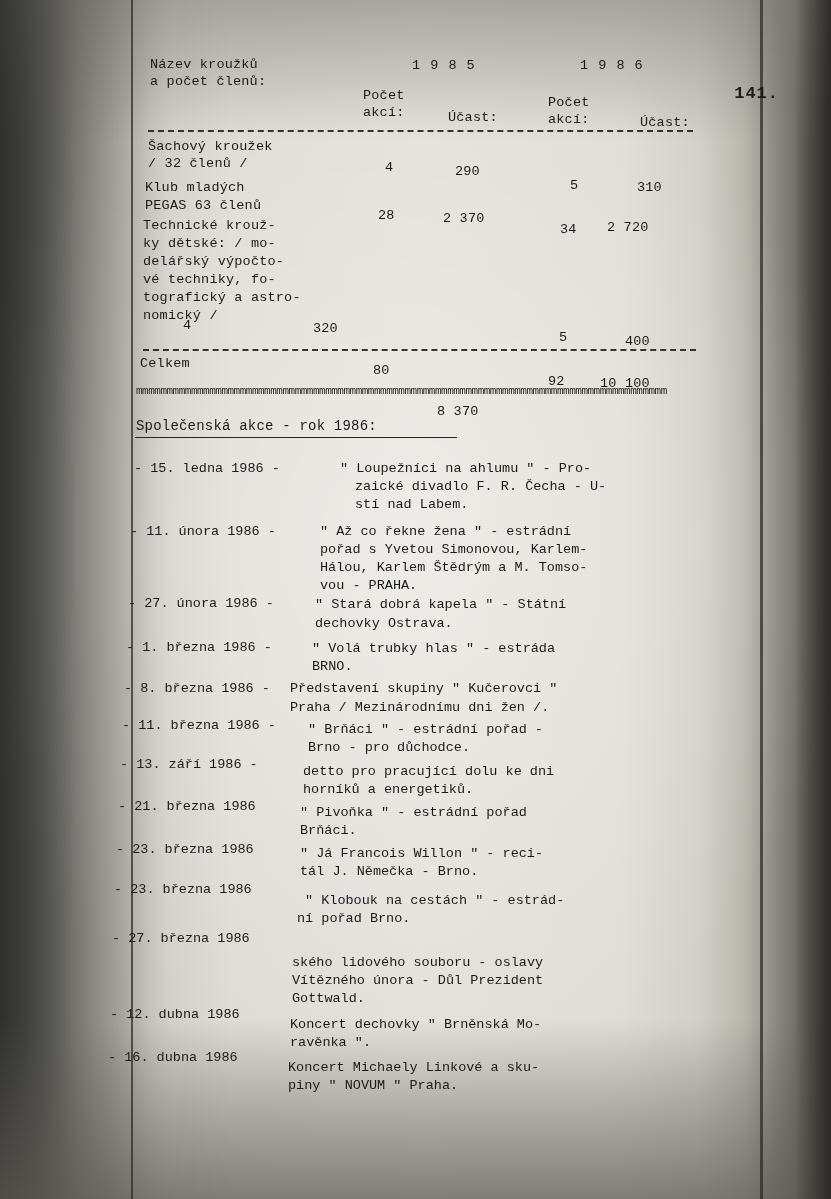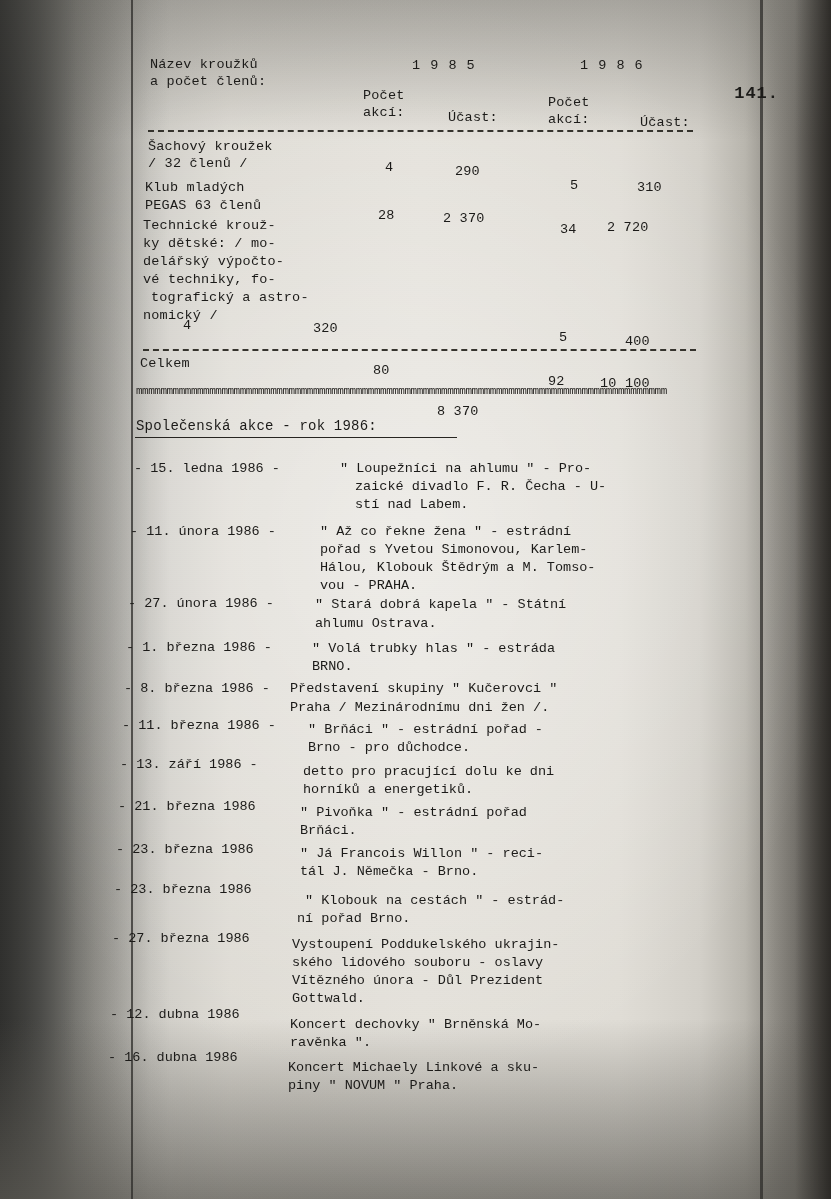--- a/index.html
+++ b/index.html
@@ -149,21 +149,21 @@
     <div class="t" style="left:145px; top:198px;">PEGAS 63 členů</div>
     <div class="t" style="left:378px; top:208px;">28</div>
     <div class="t" style="left:443px; top:211px;">2 370</div>
     <div class="t" style="left:560px; top:222px;">34</div>
     <div class="t" style="left:607px; top:220px;">2 720</div>
 
     <div class="t" style="left:143px; top:218px;">Technické krouž-</div>
     <div class="t" style="left:143px; top:236px;">ky dětské: / mo-</div>
     <div class="t" style="left:143px; top:254px;">delářský výpočto-</div>
     <div class="t" style="left:143px; top:272px;">vé techniky, fo-</div>
-    <div class="t" style="left:151px; top:290px;">tografický a astro-</div>
+    <div class="t" style="left:143px; top:290px;">tografický a astro-</div>
     <div class="t" style="left:143px; top:308px;">nomický /</div>
     <div class="t" style="left:183px; top:318px;">4</div>
     <div class="t" style="left:313px; top:321px;">320</div>
     <div class="t" style="left:559px; top:330px;">5</div>
     <div class="t" style="left:625px; top:334px;">400</div>
 
     <div class="rule" style="left:143px; top:349px; width:553px;"></div>
 
     <div class="t" style="left:140px; top:356px;">Celkem</div>
     <div class="t" style="left:373px; top:363px;">80</div>
@@ -177,26 +177,26 @@
     <div class="heading-underline" style="left:135px; top:437px; width:322px;"></div>
 
     <div class="ev-date" style="left:134px; top:461px;">- 15. ledna 1986 -</div>
     <div class="ev-text" style="left:340px; top:461px;">" Loupežníci na ahlumu " - Pro-</div>
     <div class="ev-text" style="left:355px; top:479px;">zaické divadlo F. R. Čecha - U-</div>
     <div class="ev-text" style="left:355px; top:497px;">stí nad Labem.</div>
 
     <div class="ev-date" style="left:130px; top:524px;">- 11. února 1986 -</div>
     <div class="ev-text" style="left:320px; top:524px;">" Až co řekne žena " - estrádní</div>
     <div class="ev-text" style="left:320px; top:542px;">pořad s Yvetou Simonovou, Karlem-</div>
-    <div class="ev-text" style="left:320px; top:560px;">Hálou, Klobouk Štědrým a M. Tomso-</div>
+    <div class="ev-text" style="left:320px; top:560px;">Hálou, Karlem Štědrým a M. Tomso-</div>
     <div class="ev-text" style="left:320px; top:578px;">vou - PRAHA.</div>
 
     <div class="ev-date" style="left:128px; top:596px;">- 27. února 1986 -</div>
     <div class="ev-text" style="left:315px; top:597px;">" Stará dobrá kapela " - Státní</div>
-    <div class="ev-text" style="left:315px; top:616px;">ahlumu Ostrava.</div>
+    <div class="ev-text" style="left:315px; top:616px;">dechovky Ostrava.</div>
 
     <div class="ev-date" style="left:126px; top:640px;">- 1. března 1986 -</div>
     <div class="ev-text" style="left:312px; top:641px;">" Volá trubky hlas " - estráda</div>
     <div class="ev-text" style="left:312px; top:659px;">BRNO.</div>
 
     <div class="ev-date" style="left:124px; top:681px;">- 8. března 1986 -</div>
     <div class="ev-text" style="left:290px; top:681px;">Představení skupiny " Kučerovci "</div>
     <div class="ev-text" style="left:290px; top:700px;">Praha / Mezinárodnímu dni žen /.</div>
 
     <div class="ev-date" style="left:122px; top:718px;">- 11. března 1986 -</div>
@@ -213,21 +213,20 @@
 
     <div class="ev-date" style="left:116px; top:842px;">- 23. března 1986</div>
     <div class="ev-text" style="left:300px; top:846px;">" Já Francois Willon " - reci-</div>
     <div class="ev-text" style="left:300px; top:864px;">tál J. Němečka - Brno.</div>
 
     <div class="ev-date" style="left:114px; top:882px;">- 23. března 1986</div>
     <div class="ev-text" style="left:305px; top:893px;">" Klobouk na cestách " - estrád-</div>
     <div class="ev-text" style="left:297px; top:911px;">ní pořad Brno.</div>
 
     <div class="ev-date" style="left:112px; top:931px;">- 27. března 1986</div>
-    <div class="ev-text" style="left:292px; top:937px;">Vystoupení Poddukelského ukrajin-</div>
     <div class="ev-text" style="left:292px; top:955px;">ského lidového souboru - oslavy</div>
     <div class="ev-text" style="left:292px; top:973px;">Vítězného února - Důl Prezident</div>
     <div class="ev-text" style="left:292px; top:991px;">Gottwald.</div>
 
     <div class="ev-date" style="left:110px; top:1007px;">- 12. dubna 1986</div>
     <div class="ev-text" style="left:290px; top:1017px;">Koncert dechovky " Brněnská Mo-</div>
     <div class="ev-text" style="left:290px; top:1035px;">ravěnka ".</div>
 
     <div class="ev-date" style="left:108px; top:1050px;">- 16. dubna 1986</div>
     <div class="ev-text" style="left:288px; top:1060px;">Koncert Michaely Linkové a sku-</div>

